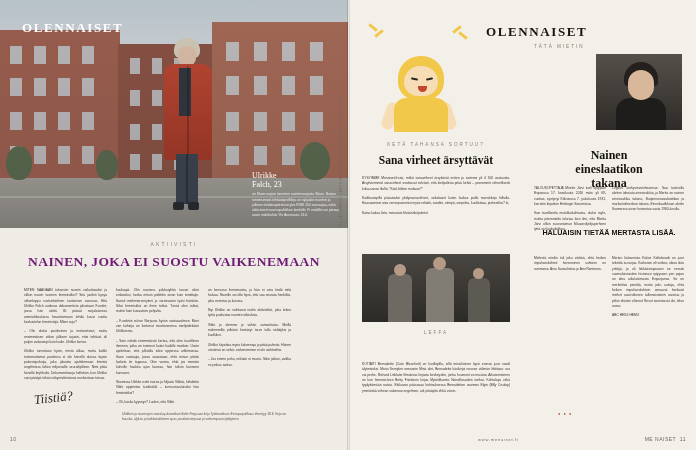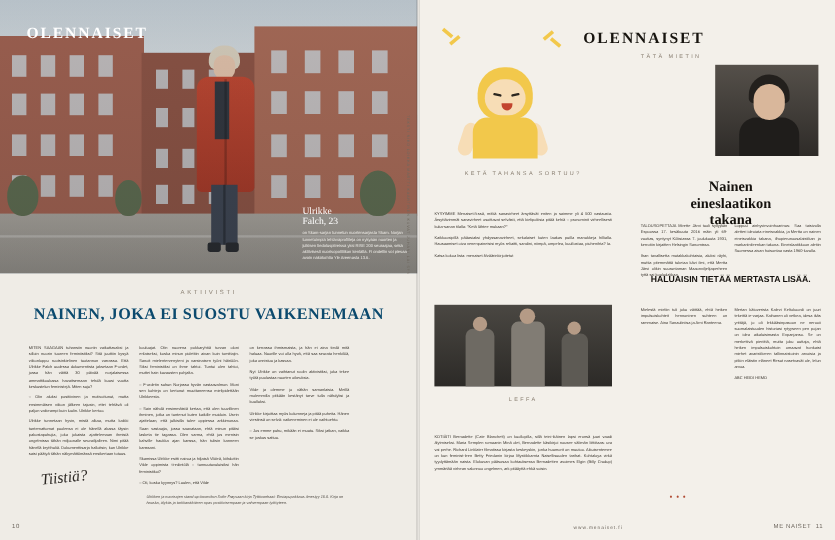--- a/index.html
+++ b/index.html
@@ -159,21 +159,21 @@
     letter-spacing: 2.2px;
     color: #8b8174;
     margin-top: 13px;
   }
   .headline-left {
     text-align: center;
     font-family: "Liberation Serif", serif;
     font-weight: bold;
     font-size: 13.5px;
     letter-spacing: 0.4px;
-    color: #0c4a6e;
+    color: #701a75;
     margin-top: 7px;
   }
   .cols3 {
     position: absolute;
     left: 24px; top: 60px;
     width: 268px;
     display: flex;
     gap: 9px;
   }
   .col {
@@ -483,20 +483,21 @@
         <div class="face-ill"></div>
         <div class="eye-ill l"></div>
         <div class="eye-ill r"></div>
         <div class="mouth-ill"></div>
         <div class="arm-ill l"></div>
         <div class="arm-ill r"></div>
         <div class="body-ill"></div>
       </div>
 
       <div class="r-kicker sana-kicker">KETÄ TAHANSA SORTUU?</div>
+      <div class="r-head sana-head">Sana virheet ärsyttävät</div>
       <div class="r-body sana-body">
         <p>KYSYIMME Menaiset.fi:ssä, mitkä sanavirheet ärsyttävät eniten ja saimme yli 4 500 vastausta. Ärsyttävimmät sanavirheet osoittavat selvästi, että kielipoliisia pitää kehiä – pronominit virheellisesti kuka-sanan tilalla: "Ketä lähtee mukaan?"</p>
         <p>Kaikkoosipillä pääasiaksi yhdyssanavirheet, sekalaiset kuten laakas puilla manukkeja hillialla. Hausaamiset oiva venenpaineisisi myös reliaitti, sandini, niimpä, ompelea, kuullostaa, piuhenihta? la.</p>
         <p>Katsa kokoa lista: menaiset.fi/väärinkirjoitetut</p>
       </div>
 
       <div class="leffa-photo">
         <div class="lp-fig a"></div>
           <div class="lp-head a"></div>
         <div class="lp-fig b"></div>

